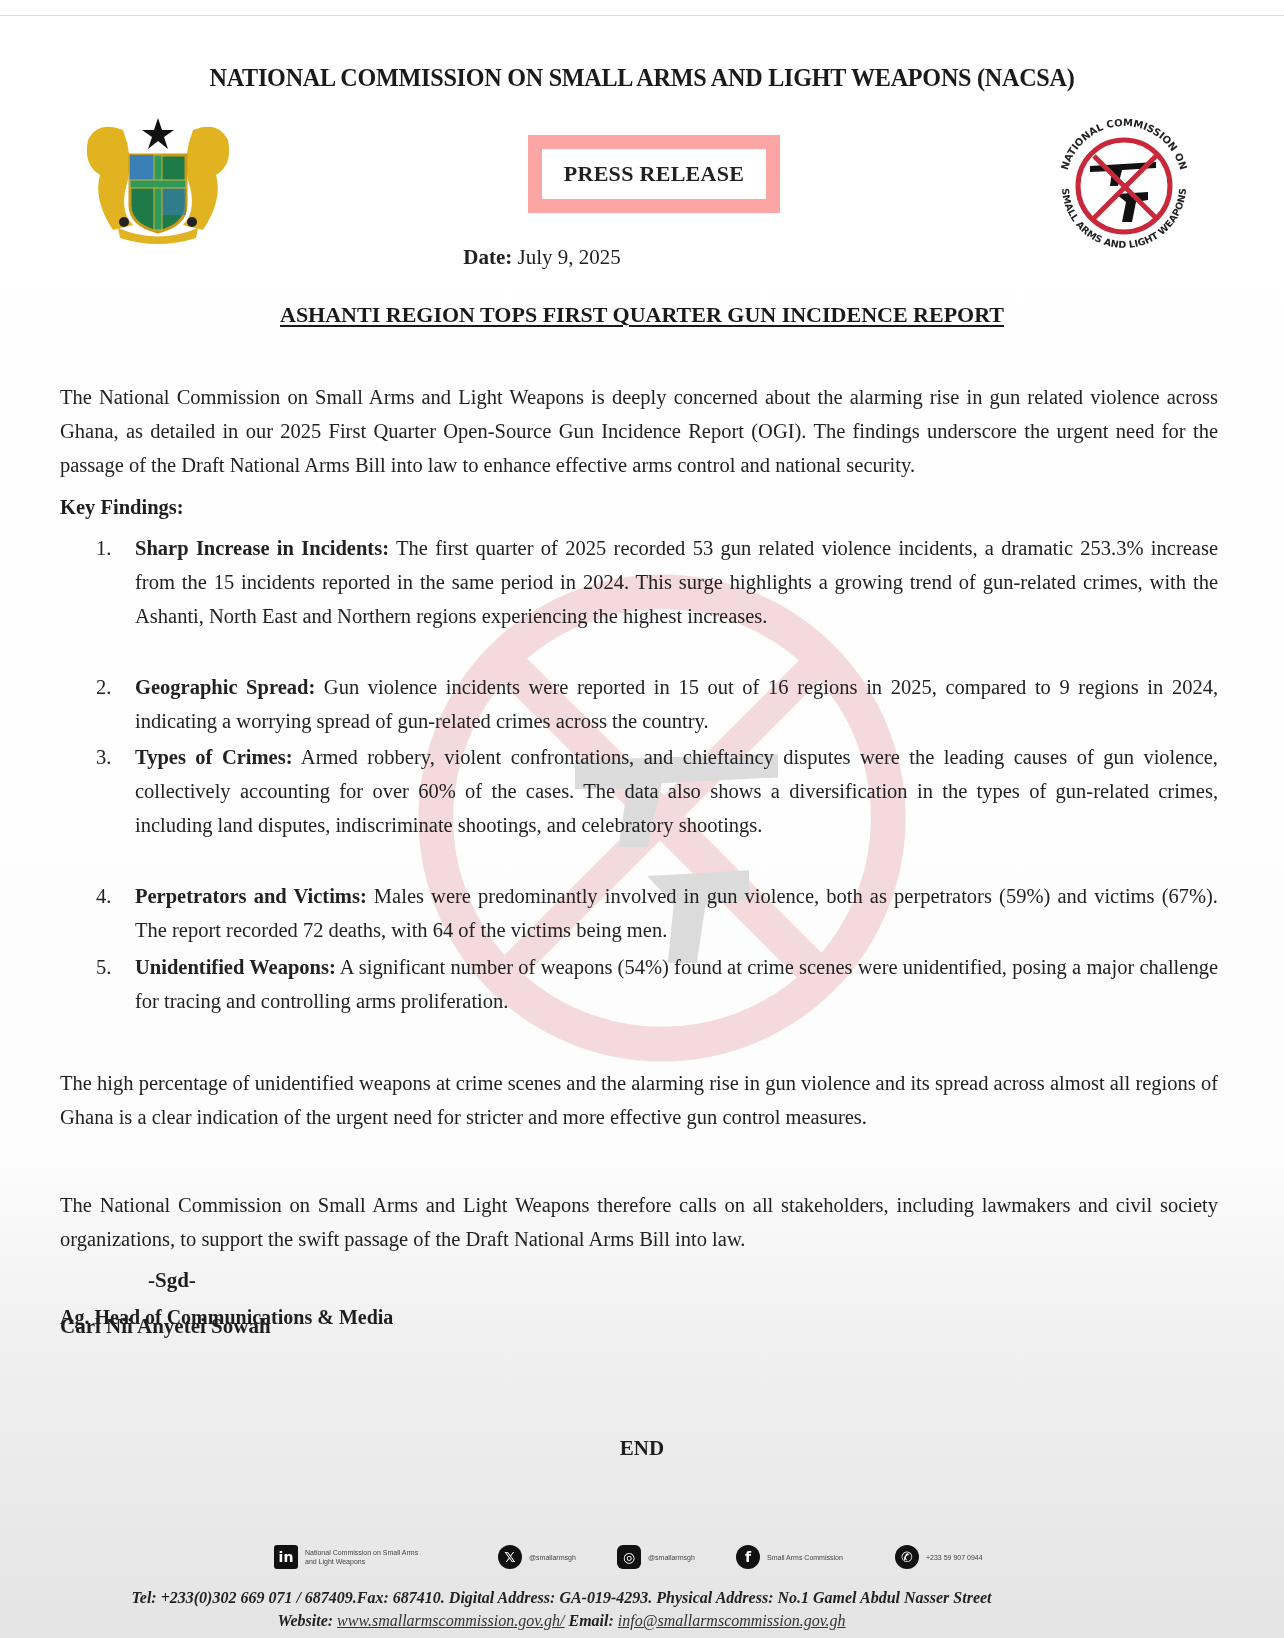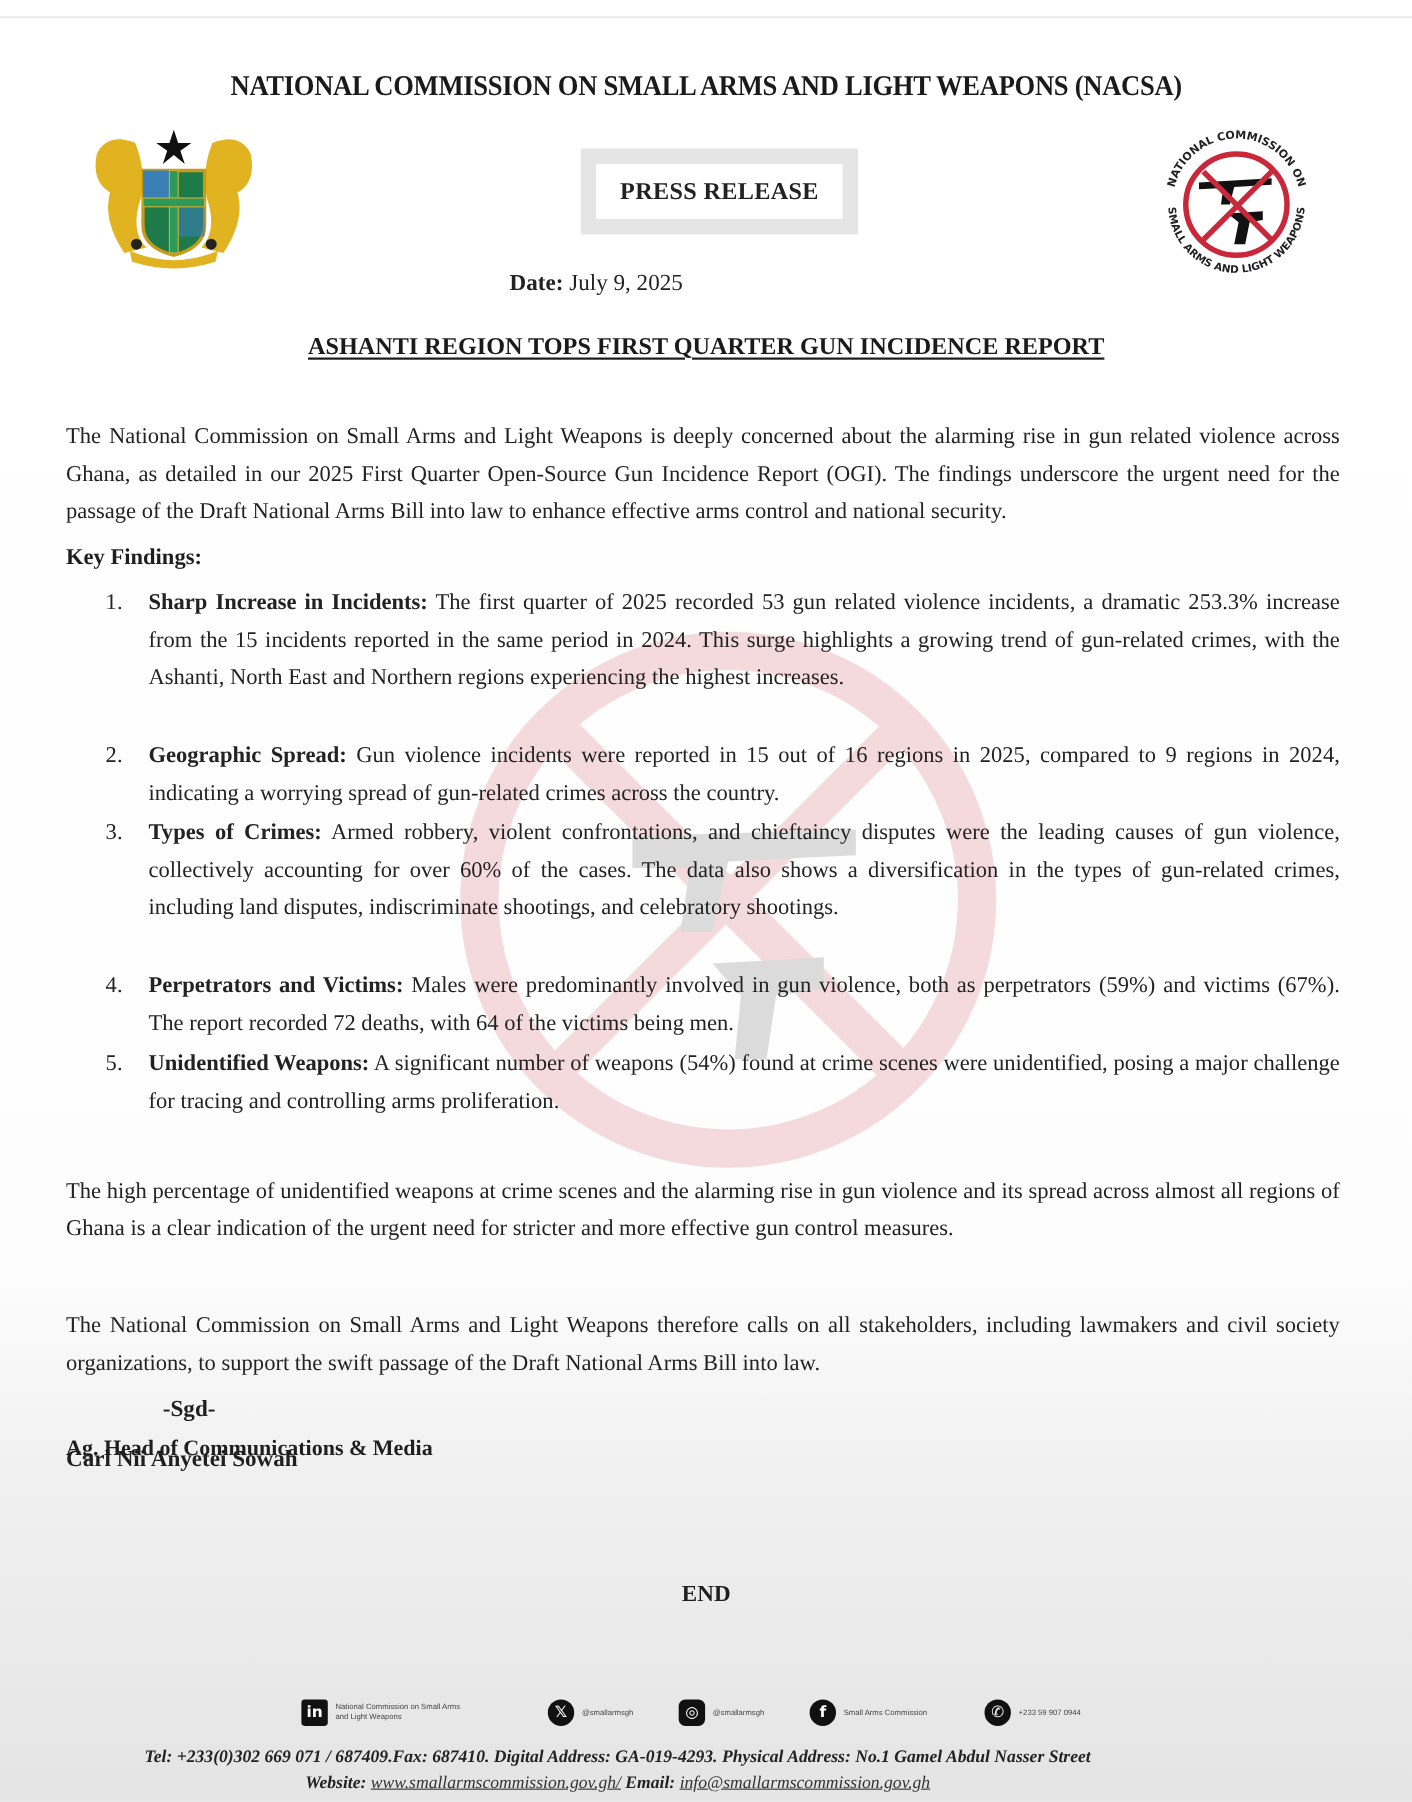--- a/index.html
+++ b/index.html
@@ -10,21 +10,21 @@
     color:#1e1e1e;
   }
   .topline { position:absolute; left:0; top:15px; width:1284px; height:1px; background:#dcdcdc; }
   .abs { position:absolute; }
   .org-title {
     left:0; width:1284px; top:63px; text-align:center;
     font-weight:bold; font-size:26px; letter-spacing:-0.3px; color:#1a1a1a;
     transform:scaleX(0.93);
   }
   .press-box {
-    left:528px; top:135px; width:252px; height:78px; background:#e5e5e5;
+    left:528px; top:135px; width:252px; height:78px; background:#fca5a5;
     box-sizing:border-box; padding:14px 14px;
   }
   .press-inner {
     background:#fff; width:100%; height:100%; display:flex; align-items:center; justify-content:center;
     font-weight:bold; font-size:22px; color:#222; letter-spacing:0.3px;
   }
   .date-line { left:0; width:1084px; top:245px; text-align:center; font-size:21px; color:#222; }
   .date-line b { font-weight:bold; }
   .headline {
     left:0; width:1284px; top:302px; text-align:center; font-weight:bold; font-size:22px;

